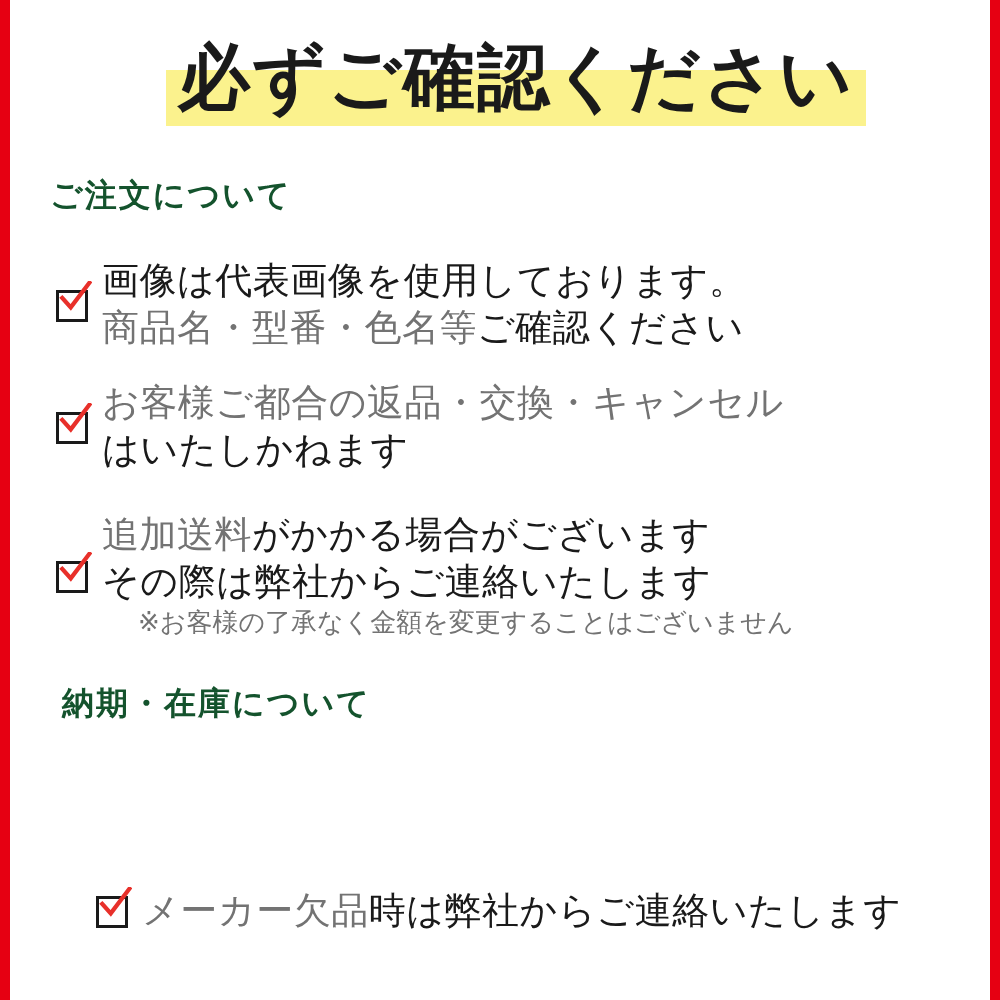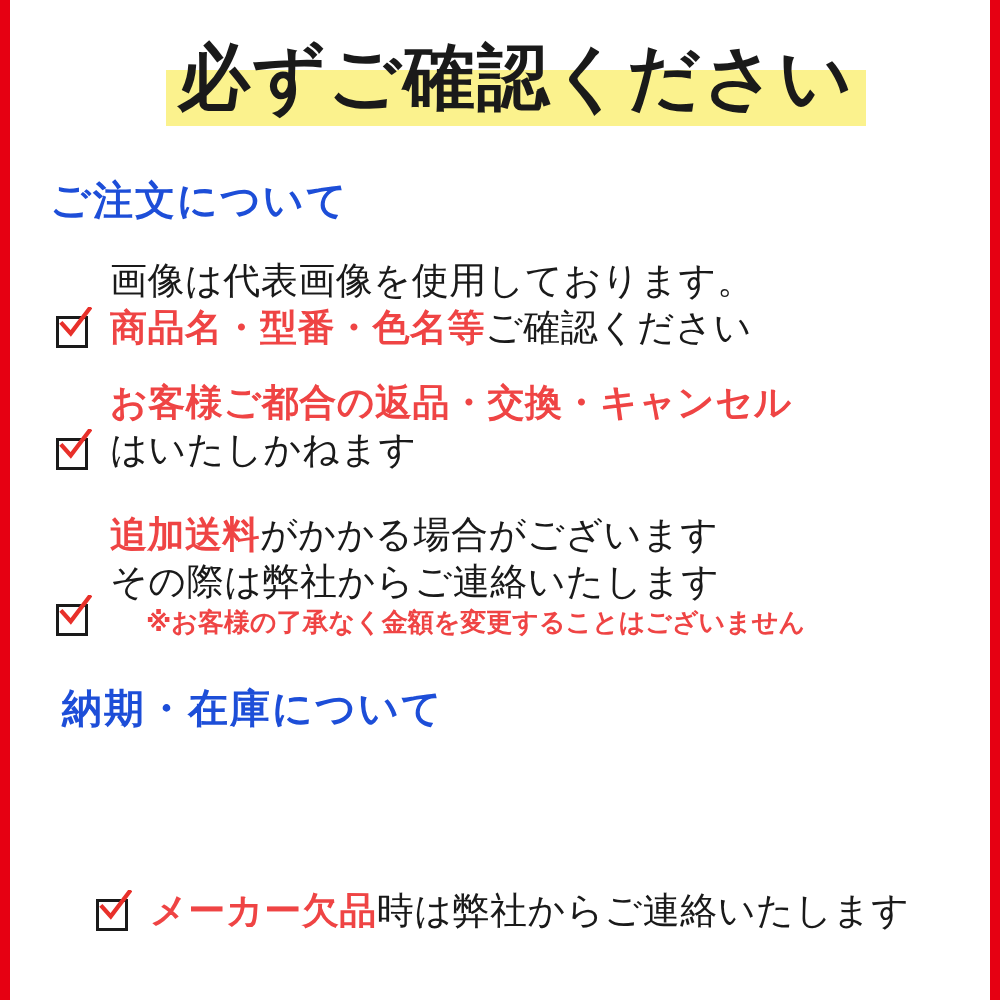--- a/index.html
+++ b/index.html
@@ -58,30 +58,30 @@
     background: #fbf28d;
     z-index: 0;
   }
   .title .txt {
     position: relative;
     z-index: 1;
   }
 
   
   .section-heading {
-    font-size: 40px;
+    font-size: 32px;
     font-weight: bold;
-    color: #1d4ed8;
+    color: #14532d;
     letter-spacing: 2px;
     line-height: 1.1;
   }
   .bullet {
     display: flex;
-    align-items: flex-end;
-    gap: 18px;
+    align-items: center;
+    gap: 10px;
   }
   .check {
     flex: 0 0 auto;
     width: 36px;
     height: 36px;
     position: relative;
     margin-top: 6px;
   }
   .check .box {
     position: absolute;
@@ -108,21 +108,21 @@
     color: #1a1a1a;
     letter-spacing: 0.5px;
     white-space: nowrap;
   }
   .line.small {
     font-size: 26px;
     line-height: 1.3;
     letter-spacing: 0px;
     margin-left: 36px;
   }
-  .red { color: #ef4444; font-weight: bold; }
+  .red { color: #737373; }
   .blk { color: #1a1a1a; }
 
   .sec1 { position: absolute; top: 178px; left: 40px; width: 930px; }
   .sec2 { position: absolute; top: 686px; left: 52px; width: 930px; }
 
   .b1 { position: absolute; top: 258px; left: 46px; }
   .b2 { position: absolute; top: 380px; left: 46px; }
   .b3 { position: absolute; top: 512px; left: 46px; }
   .b4 { position: absolute; top: 762px; left: 46px; }
   .b5 { position: absolute; top: 888px; left: 46px; padding-left: 40px; }

